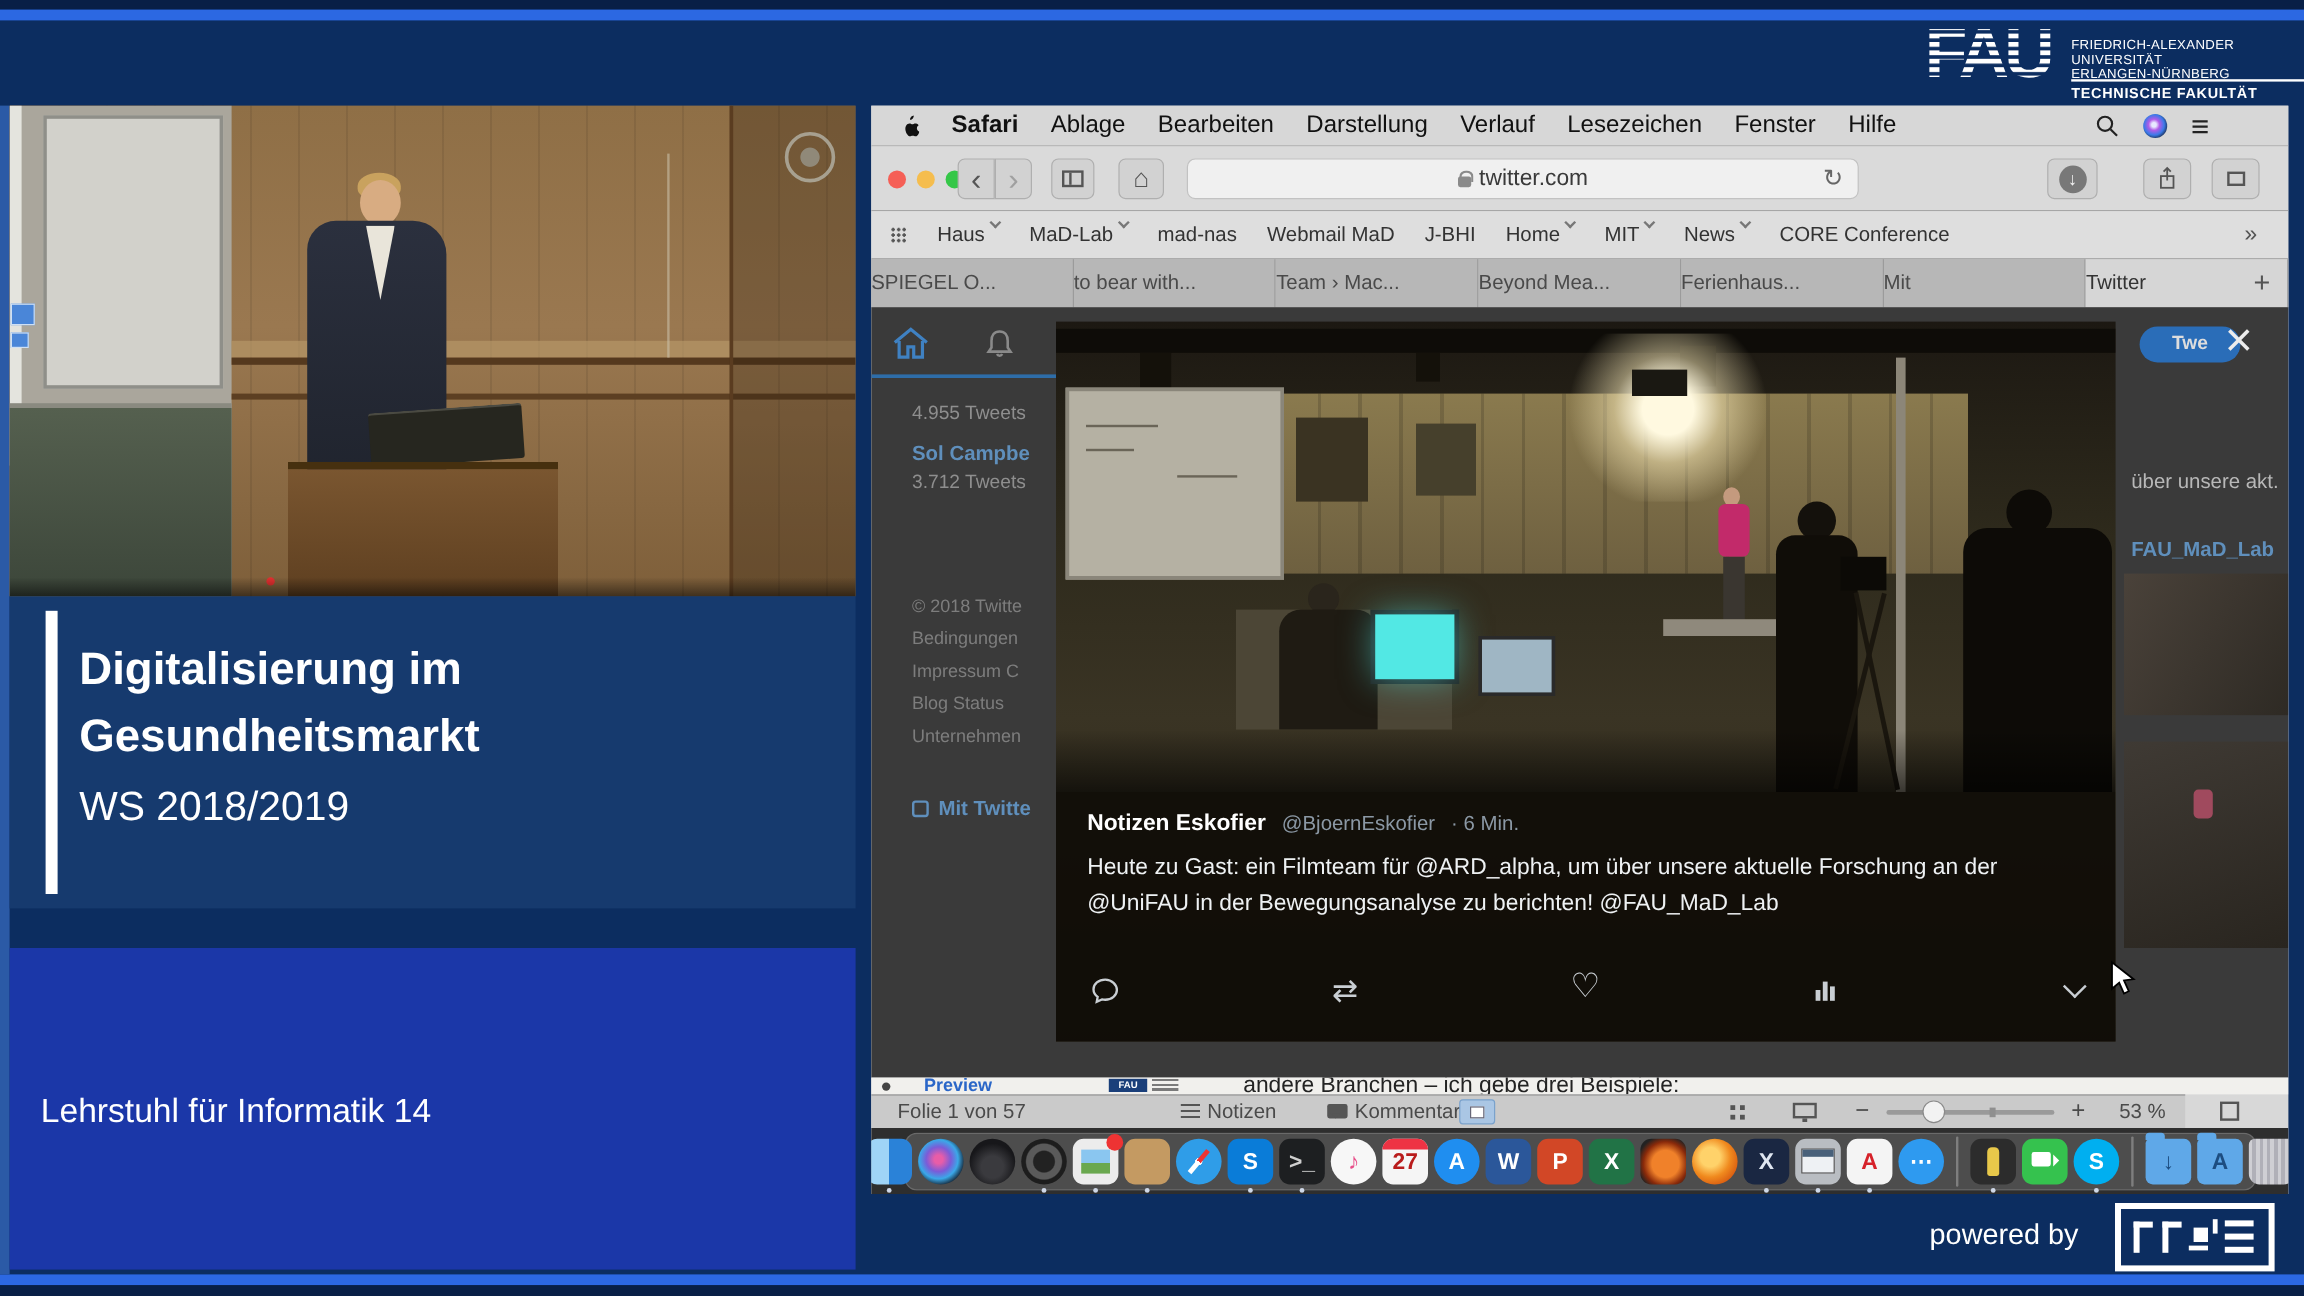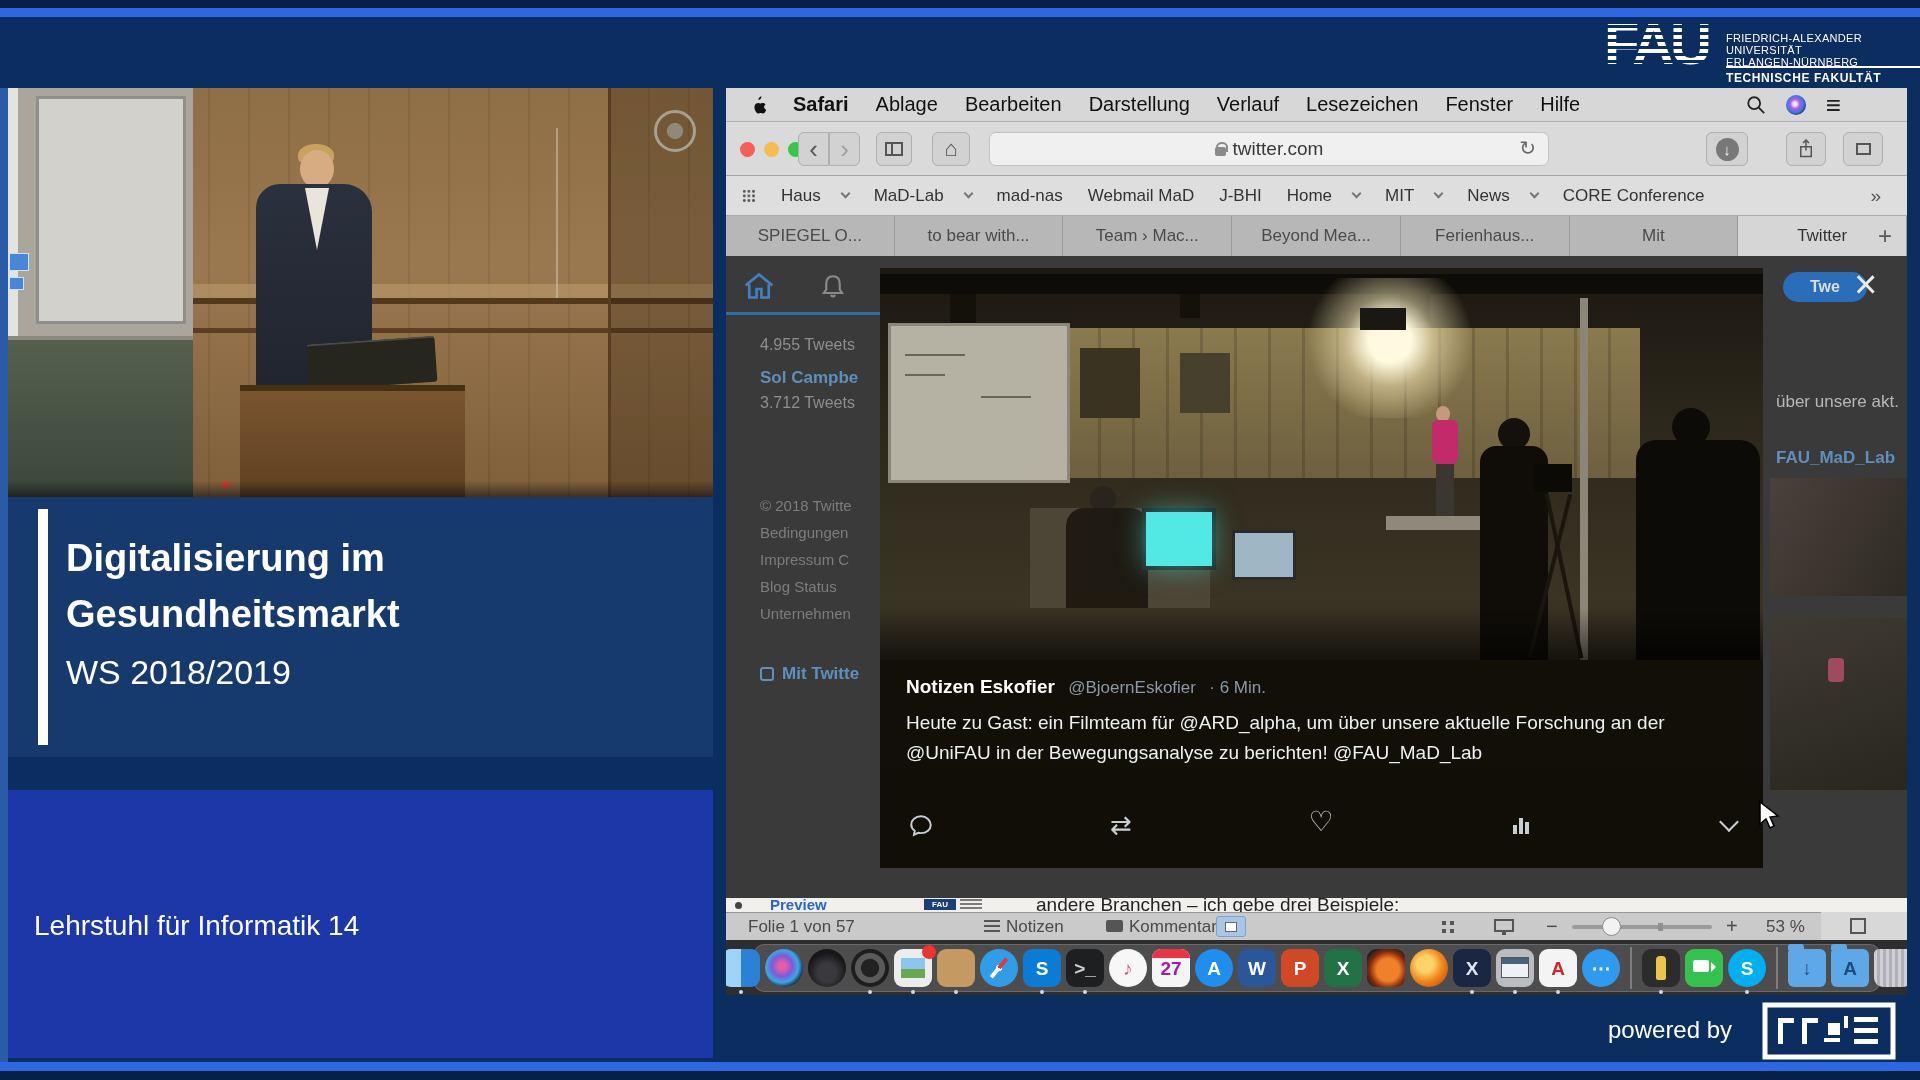--- a/index.html
+++ b/index.html
@@ -101,28 +101,28 @@
   .share-btn{left:1060px;width:40px}
   .tabs-btn{left:1117px;width:40px}
   .tabs-ic{width:15px;height:12px;border:2px solid #555;position:relative;background:#d2d2d2}
   .tabs-ic::after{content:"";position:absolute;left:3px;top:-6px;width:15px;height:12px;border:2px solid #555;z-index:-1}
 
   .bookmarks{left:0;top:88px;width:1181px;height:40px;background:#dedede;border-bottom:1px solid #ababab;
              display:flex;align-items:center;padding:0 26px 0 16px;gap:25px;font-size:17px;color:#333}
   .bm-grid{width:14px;height:14px;background:radial-gradient(circle,#555 1.2px,transparent 1.5px);
            background-size:4.6px 4.6px}
   .bm-items{display:flex;gap:25px;align-items:center}
-  .bm-item{display:flex;align-items:center;gap:21px;white-space:nowrap}
+  .bm-item{display:flex;gap:5px;white-space:nowrap}
   .caret{display:none;width:7px;height:7px;border-right:2px solid #777;border-bottom:2px solid #777;
          transform:rotate(45deg);margin-top:-4px}
   .has-caret .caret{display:inline-block}
   .bm-over{margin-left:auto;color:#555;font-size:19px}
 
   .tabbar{left:0;top:128px;width:1181px;height:40px;background:#b3b3b3;display:flex}
-  .tab{flex:1;border-right:1px solid #9b9b9b;display:flex;align-items:center;justify-content:center;
+  .tab{flex:1;border-right:1px solid #9b9b9b;display:flex;align-items:center;justify-content:flex-start;
        font-size:17px;color:#4a4a4a;background:#b7b7b7;white-space:nowrap;overflow:hidden}
   .tab.active{background:#d6d6d6;color:#333}
   .tab-plus{width:44px;display:flex;align-items:center;justify-content:center;font-size:24px;color:#555}
 
   
   .content{left:0;top:168px;width:1181px;height:642px;background:#3a3a3a;overflow:hidden}
   .tw-underline{left:0;top:56px;width:154px;height:3px;background:#2e6da8}
   .dim-txt{white-space:nowrap;overflow:hidden}
   .t-gray{color:#8e8e8e;font-size:16px}
   .t-blue{color:#5f8fbc;font-size:17px;font-weight:bold}
@@ -654,21 +654,21 @@
             <span class="glyph">&gt;_</span>
             <i class="dot"></i>
 
           </div>
 
           <div class="dock-item k-circle" style="background: rgb(247, 247, 247); color: rgb(232, 79, 138);">
             <span class="glyph">♪</span>
 
           </div>
 
-          <div class="dock-item k-cal" style="background: rgb(245, 245, 245); color: #a21caf;">
+          <div class="dock-item k-cal" style="background: rgb(245, 245, 245); color: #b91c1c;">
             <span class="glyph">27</span>
 
           </div>
 
           <div class="dock-item k-circle" style="background: rgb(31, 142, 240); color: rgb(255, 255, 255);">
             <span class="glyph">A</span>
 
           </div>
 
           <div class="dock-item" style="background: rgb(43, 87, 154); color: rgb(255, 255, 255);">

